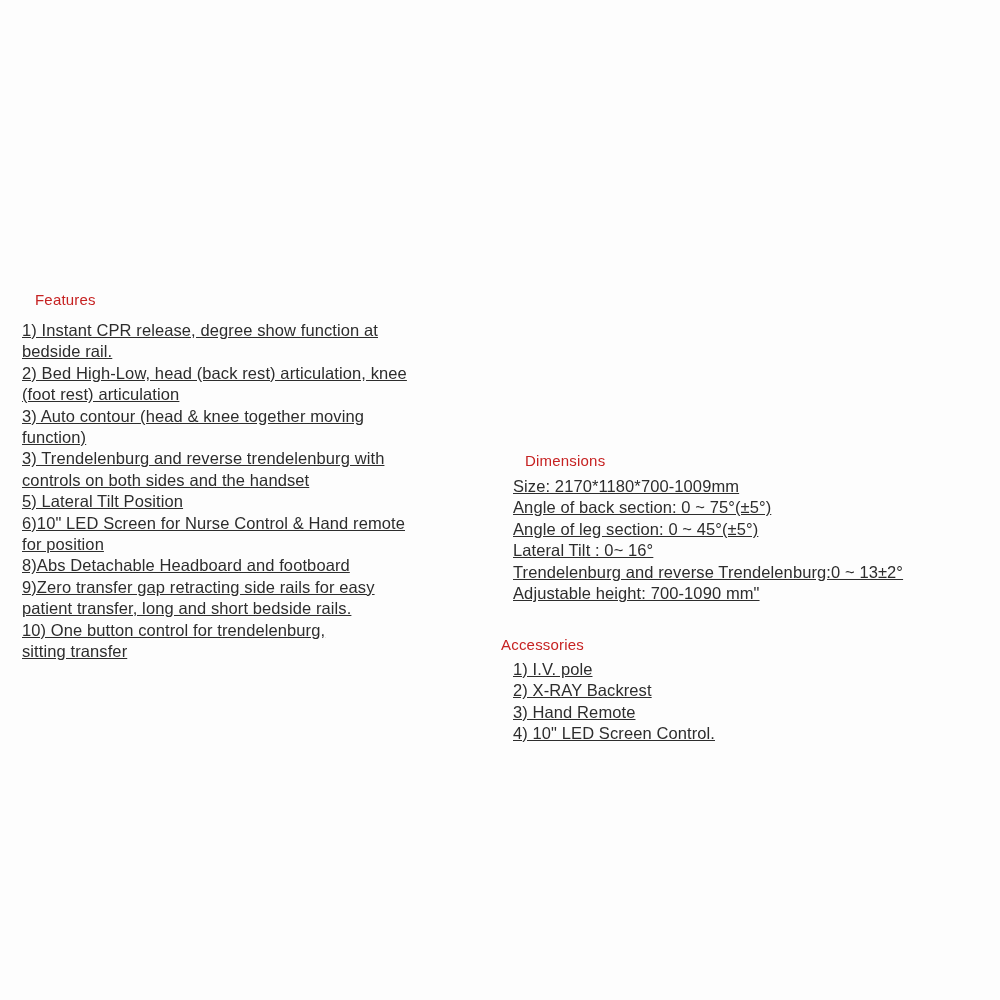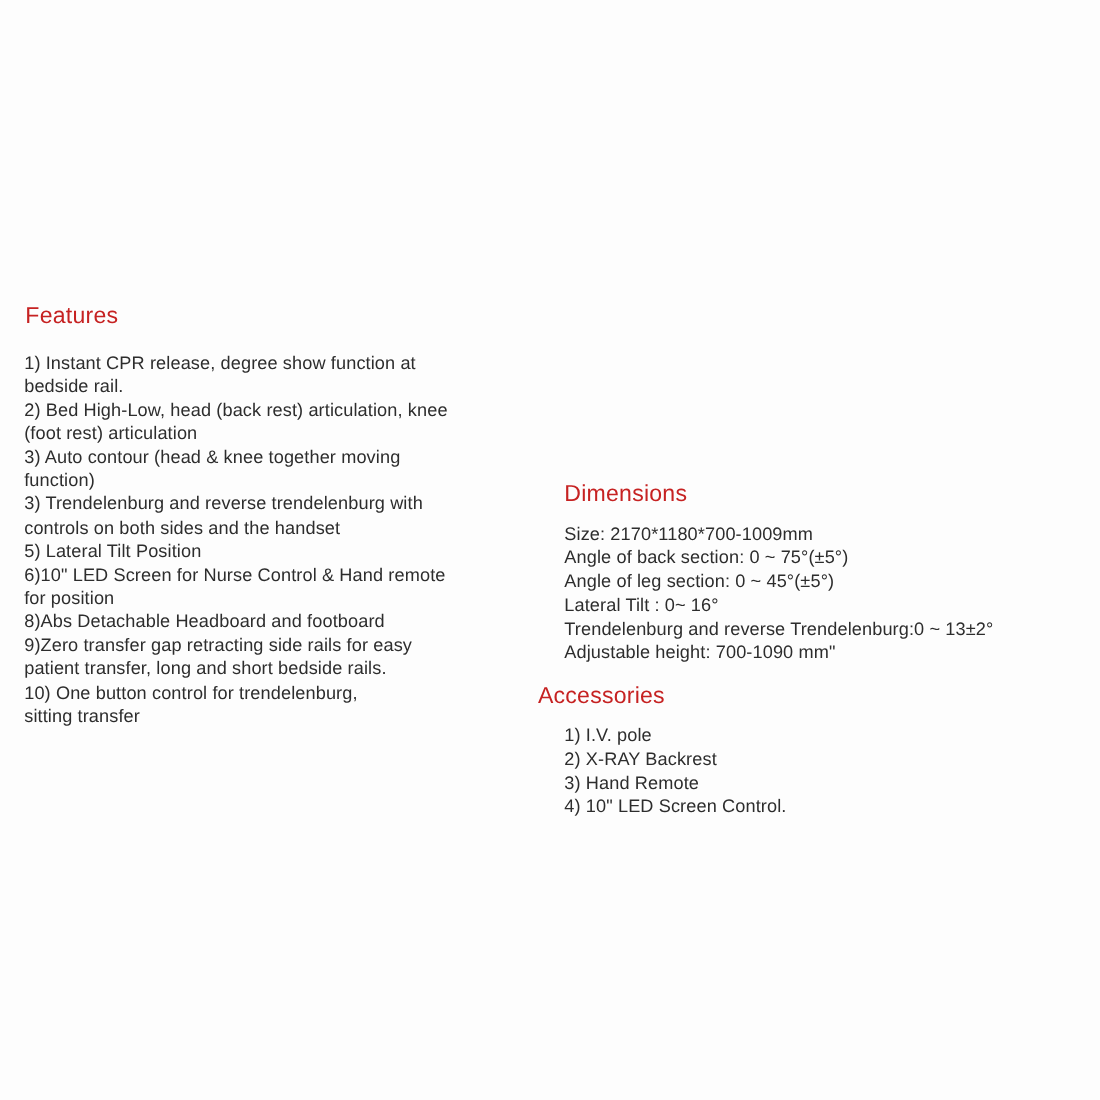--- a/index.html
+++ b/index.html
@@ -6,33 +6,34 @@
   .page {
     position: relative;
     width: 1000px;
     height: 1000px;
     background: #fdfdfd;
     overflow: hidden;
     font-family: "Liberation Sans", sans-serif;
   }
   .heading {
     position: absolute;
-    margin: 0;
-    font-size: 21px;
+    margin: 12px;
+    font-size: 15px;
     line-height: 24px;
     font-weight: 500;
     color: #c62222;
     letter-spacing: 0.2px;
   }
   .body-block {
     position: absolute;
     color: #2d2d2d;
     font-size: 16.5px;
     line-height: 21.4px;
     letter-spacing: 0.1px;
+    text-decoration: underline;
   }
   .line {
     white-space: pre-wrap;
   }
   #features-heading   { left: 23px;  top: 276px; }
   #features-body      { left: 22px;  top: 320px; width: 470px; }
   #dimensions-heading { left: 513px; top: 437px; }
   #dimensions-body    { left: 513px; top: 476px; width: 470px; }
   #accessories-heading{ left: 489px; top: 621px; }
   #accessories-body   { left: 513px; top: 659px; width: 470px; }

